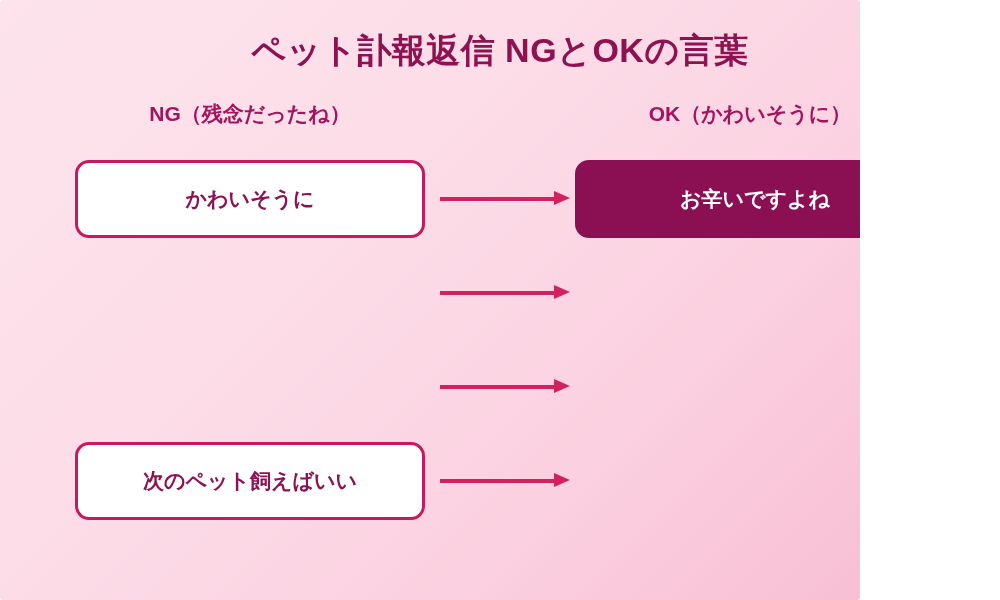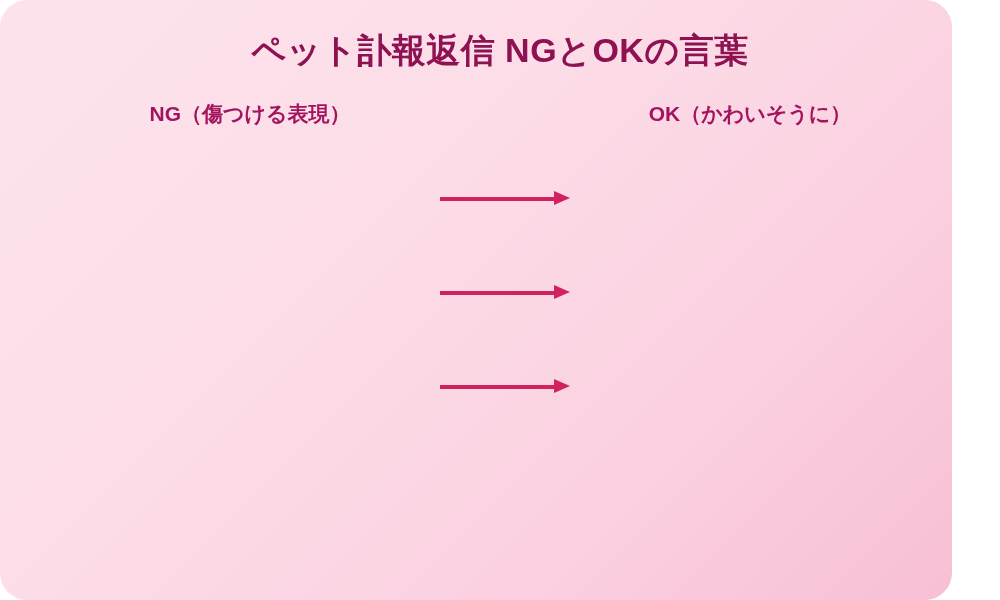--- a/index.html
+++ b/index.html
@@ -11,23 +11,23 @@
   body {
     width: 1000px;
     height: 600px;
     overflow: hidden;
     font-family: "Liberation Sans", "DejaVu Sans", sans-serif;
   }
 
   .infographic {
     position: relative;
     box-sizing: border-box;
-    width: 952px;
+    width: 860px;
     height: 600px;
-    border-radius: 27px;
+    border-radius: 3px;
     background: linear-gradient(135deg, #fde3ec 0%, #fcdde8 38%, #fbd0e0 72%, #f8bfd4 100%);
     overflow: hidden;
   }
 
   .title {
     position: absolute;
     top: 28px;
     left: 0;
     width: 1000px;
     text-align: center;
@@ -127,42 +127,51 @@
   }
 </style>
 </head>
 <body>
 
 <div class="infographic">
 
   <div class="title">ペット訃報返信 NGとOKの言葉</div>
 
   <div class="headers">
-    <div class="col-header ng">NG（傷つける表現）</div>
+    <div class="col-header ng">NG（残念だったね）</div>
     <div class="col-header ok">OK（かわいそうに）</div>
   </div>
 
   <div class="rows">
 
+    <div class="row">
+      <div class="box ng">かわいそうに</div>
+      <div class="arrow">
+        <div class="shaft"></div>
+        <div class="head"></div>
+      </div>
+      <div class="box ok">お辛いですよね</div>
+    </div>
 
     <div class="row">
       <div class="arrow">
         <div class="shaft"></div>
         <div class="head"></div>
       </div>
     </div>
 
     <div class="row">
       <div class="arrow">
         <div class="shaft"></div>
         <div class="head"></div>
       </div>
     </div>
 
     <div class="row">
+      <div class="box ng">次のペット飼えばいい</div>
       <div class="arrow">
         <div class="shaft"></div>
         <div class="head"></div>
       </div>
     </div>
 
   </div>
 </div>
 
 </body></html>

